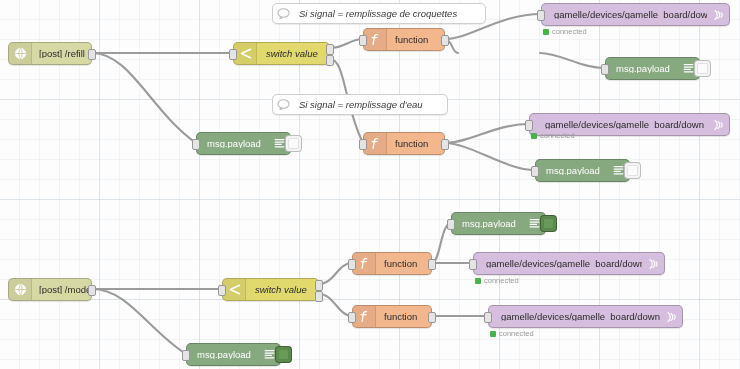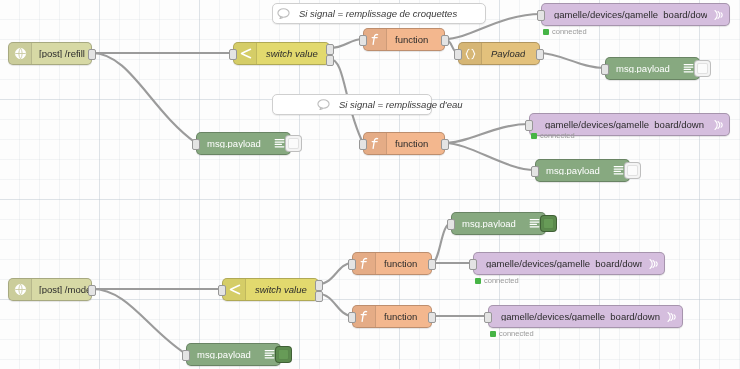--- a/index.html
+++ b/index.html
@@ -149,21 +149,21 @@
   <div class="comment" style="left:272px;top:3px;width:214px;">
     <span class="cicon">
       <svg class="glyph" width="13" height="11" viewBox="0 0 13 11">
         <ellipse cx="6.5" cy="5" rx="5.6" ry="4.2" fill="none" stroke="#bdbdbd" stroke-width="1.1"></ellipse>
         <path d="M4,8.6 L3,10.6 L6,9.4" fill="none" stroke="#bdbdbd" stroke-width="1.1"></path>
       </svg>
     </span>
     <span class="ctxt">Si signal = remplissage de croquettes</span>
   </div>
 
-  <div class="comment" style="left:272px;top:94px;width:160px;padding-left:40px;">
+  <div class="comment" style="left:272px;top:94px;width:176px;">
     <span class="cicon">
       <svg class="glyph" width="13" height="11" viewBox="0 0 13 11">
         <ellipse cx="6.5" cy="5" rx="5.6" ry="4.2" fill="none" stroke="#bdbdbd" stroke-width="1.1"></ellipse>
         <path d="M4,8.6 L3,10.6 L6,9.4" fill="none" stroke="#bdbdbd" stroke-width="1.1"></path>
       </svg>
     </span>
     <span class="ctxt">Si signal = remplissage d'eau</span>
   </div>
 
   <div class="node http-in" style="left:8px;top:42px;width:84px;">
@@ -194,31 +194,20 @@
       <svg class="glyph" width="11" height="13" viewBox="0 0 11 13">
         <path d="M7.6,1.6 C5.6,1.2 4.6,2.4 4.3,4.2 L3.1,11.4" fill="none" stroke="#fff" stroke-width="1.3" stroke-linecap="round"></path>
         <path d="M2.2,4.6 H7.2" fill="none" stroke="#fff" stroke-width="1.3" stroke-linecap="round"></path>
       </svg>
     </span>
     <span class="lbl plain" style="padding-left:8px;">function</span>
     <span class="port in" style="top:6px;"></span>
     <span class="port out" style="top:6px;"></span>
   </div>
 
-  <div class="node change" style="left:458px;top:42px;width:82px;">
-    <span class="icobox">
-      <svg class="glyph" width="13" height="12" viewBox="0 0 13 12">
-        <path d="M5,1.2 C3.4,1.2 3.6,4.4 2.2,6 C3.6,7.6 3.4,10.8 5,10.8" fill="none" stroke="#fff" stroke-width="1.1" stroke-linecap="round"></path>
-        <path d="M8,1.2 C9.6,1.2 9.4,4.4 10.8,6 C9.4,7.6 9.6,10.8 8,10.8" fill="none" stroke="#fff" stroke-width="1.1" stroke-linecap="round"></path>
-      </svg>
-    </span>
-    <span class="lbl" style="padding-left:9px;">Payload</span>
-    <span class="port in" style="top:6px;"></span>
-    <span class="port out" style="top:6px;"></span>
-  </div>
 
   <div class="node mqtt" style="left:541px;top:3px;width:189px;">
     <span class="lbl plain" style="padding-left:12px;flex:1;text-align:center;">gamelle/devices/gamelle_board/down</span>
     <span class="icobox right" style="background:transparent;border-left:none;">
       <svg class="glyph" width="12" height="12" viewBox="0 0 12 12">
         <path d="M3,1.5 C6,3.5 6,8.5 3,10.5 M6,2.6 C8.4,4.2 8.4,7.8 6,9.4 M9,3.8 C10.6,4.8 10.6,7.2 9,8.2" fill="none" stroke="#fff" stroke-width="1.15" stroke-linecap="round"></path>
       </svg>
     </span>
     <span class="port in" style="top:6px;"></span>
   </div>

